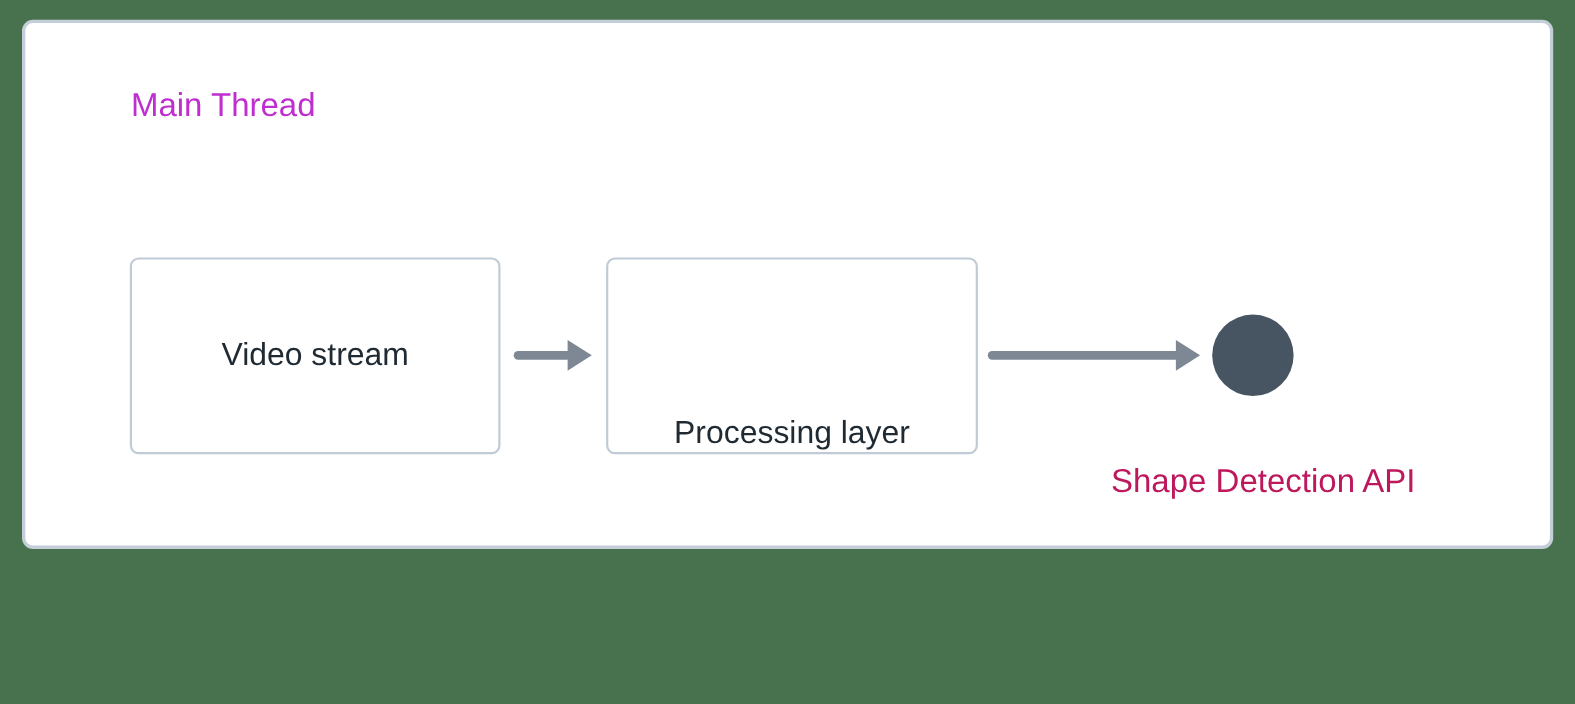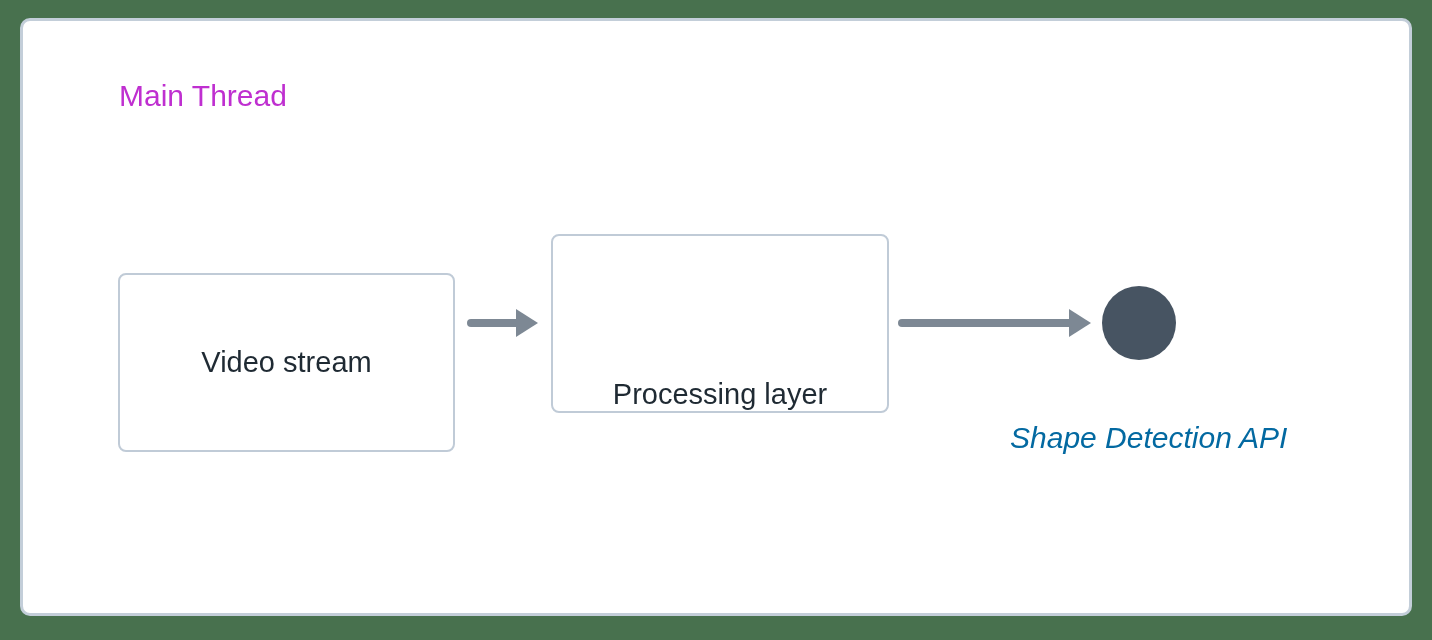--- a/index.html
+++ b/index.html
@@ -12,21 +12,21 @@
     width: 1432px;
     height: 640px;
     background: #48714e;
     overflow: hidden;
   }
   .panel {
     position: absolute;
     left: 20px;
     top: 18px;
     width: 1392px;
-    height: 598px;
+    height: 481px;
     box-sizing: border-box;
     background: #ffffff;
     border: 3px solid #c3ced9;
     border-radius: 10px;
     padding-left: 12px;
   }
   .panel-title {
     position: absolute;
     left: 96px;
     top: 57px;
@@ -102,36 +102,36 @@
 </style>
 </head>
 <body>
 
 <div class="stage" style="background-color: rgb(72, 113, 78);">
 
   <div class="panel" style="background-color: rgb(255, 255, 255); border-color: rgb(195, 206, 217);">
 
     <div class="panel-title" style="color: rgb(191, 47, 208);">Main Thread</div>
 
-    <div class="node node-video-stream" style="border-color: rgb(192, 203, 215); margin-top: 39px;">
+    <div class="node node-video-stream" style="border-color: rgb(192, 203, 215);">
       <span class="node-label" style="color: rgb(31, 42, 51);">Video stream</span>
     </div>
 
     <div class="arrow arrow-1">
       <div class="shaft" style="background-color: rgb(125, 136, 148);"></div>
       <div class="head" style="border-left-color: rgb(125, 136, 148);"></div>
     </div>
 
     <div class="node node-processing" style="border-color: rgb(192, 203, 215);">
       <span class="node-label" style="color: rgb(31, 42, 51);">Processing layer</span>
     </div>
 
     <div class="arrow arrow-2">
       <div class="shaft" style="background-color: rgb(125, 136, 148);"></div>
       <div class="head" style="border-left-color: rgb(125, 136, 148);"></div>
     </div>
 
     <div class="endpoint-dot" style="background-color: rgb(71, 84, 98);"></div>
 
-    <div class="endpoint-label" style="color: #0369a1; font-style: italic;">Shape Detection API</div>
+    <div class="endpoint-label" style="color: #be185d;">Shape Detection API</div>
 
   </div>
 </div>
 
 </body></html>

